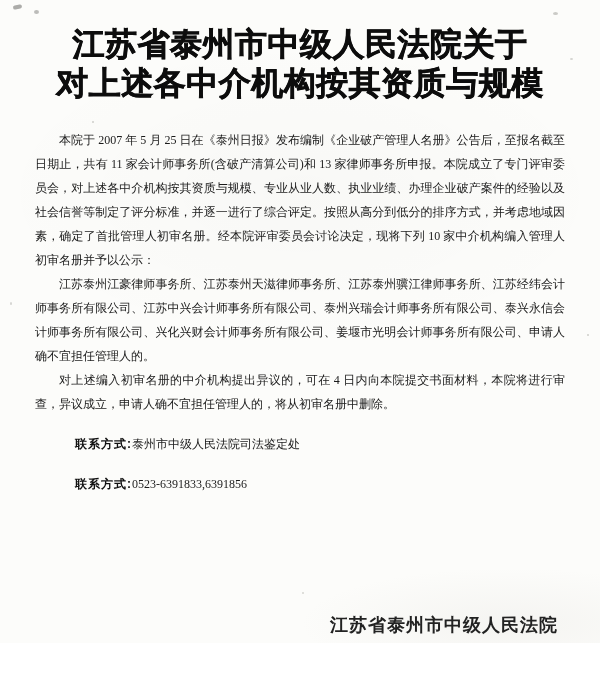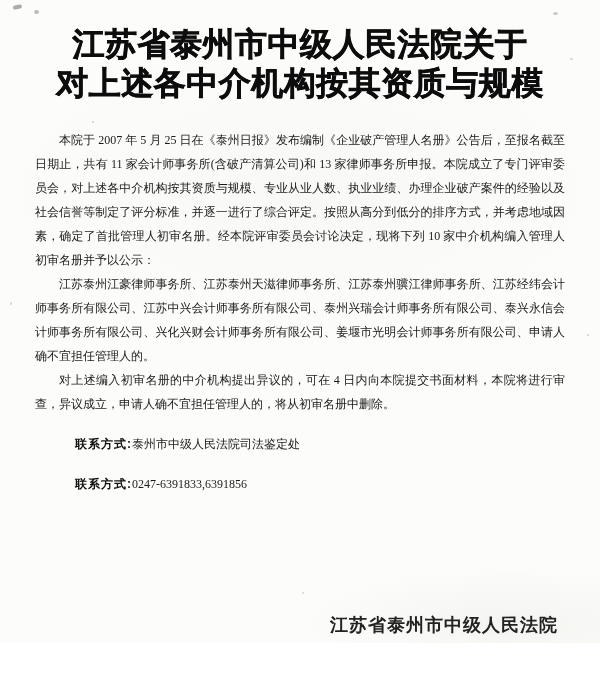--- a/index.html
+++ b/index.html
@@ -123,20 +123,20 @@
     <span class="t-line">对上述各中介机构按其资质与规模</span>
   </h1>
 
   <div class="doc-body">
     <p class="para">本院于 2007 年 5 月 25 日在《泰州日报》发布编制《企业破产管理人名册》公告后，至报名截至日期止，共有 11 家会计师事务所(含破产清算公司)和 13 家律师事务所申报。本院成立了专门评审委员会，对上述各中介机构按其资质与规模、专业从业人数、执业业绩、办理企业破产案件的经验以及社会信誉等制定了评分标准，并逐一进行了综合评定。按照从高分到低分的排序方式，并考虑地域因素，确定了首批管理人初审名册。经本院评审委员会讨论决定，现将下列 10 家中介机构编入管理人初审名册并予以公示：</p>
     <p class="para">江苏泰州江豪律师事务所、江苏泰州天滋律师事务所、江苏泰州骥江律师事务所、江苏经纬会计师事务所有限公司、江苏中兴会计师事务所有限公司、泰州兴瑞会计师事务所有限公司、泰兴永信会计师事务所有限公司、兴化兴财会计师事务所有限公司、姜堰市光明会计师事务所有限公司、申请人确不宜担任管理人的。</p>
     <p class="para">对上述编入初审名册的中介机构提出异议的，可在 4 日内向本院提交书面材料，本院将进行审查，异议成立，申请人确不宜担任管理人的，将从初审名册中删除。</p>
 
     <p class="contact-line"><span class="contact-label">联系方式:</span><span>泰州市中级人民法院司法鉴定处</span></p>
 
-    <p class="contact-line"><span class="contact-label">联系方式:</span><span>0247-6391833,6391856</span></p>
+    <p class="contact-line"><span class="contact-label">联系方式:</span><span>0523-6391833,6391856</span></p>
   </div>
 
   <div class="signature">
     <div class="sig-issuer">江苏省泰州市中级人民法院</div>
   </div>
 
 </div>
 
 </body></html>

